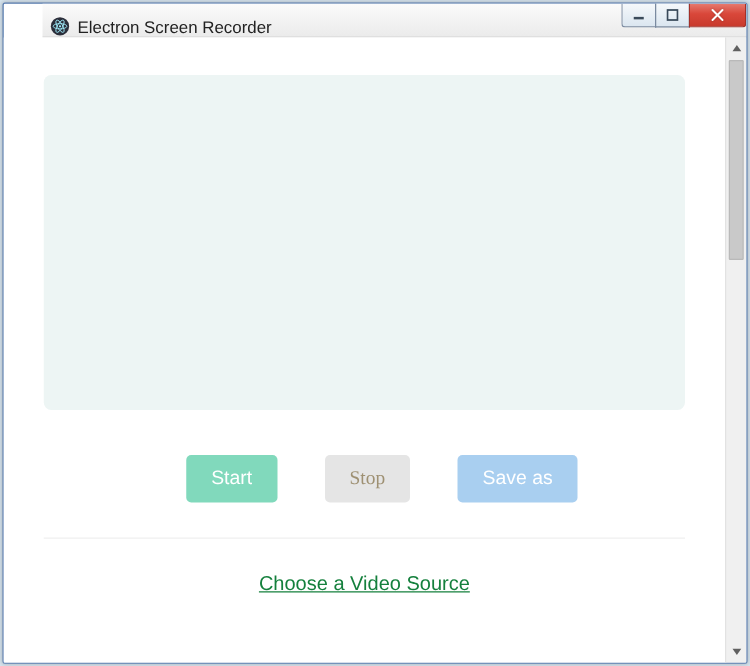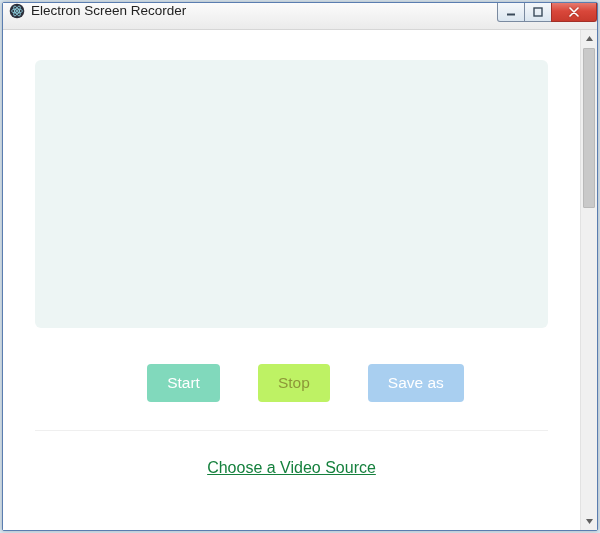--- a/index.html
+++ b/index.html
@@ -18,25 +18,26 @@
       border-radius: 2px;
       box-shadow: 0 0 4px rgba(0,0,0,0.25);
       display: flex;
       flex-direction: column;
     }
     .titlebar {
       height: 27px;
       background: linear-gradient(to bottom, #fbfbfb, #ebebeb);
       border-bottom: 1px solid #d6d6d6;
       display: flex;
-      align-items: flex-start;
+      align-items: flex-end;
       padding-left: 6px;
       position: relative;
       font-size: 13.5px;
       color: #222;
+      margin-left: 31px;
     }
     .app-icon {
       width: 16px; height: 16px;
       margin-right: 6px;
       display: inline-flex;
     }
     .window-controls {
       position: absolute;
       right: 0; top: 0;
       display: flex;
@@ -114,21 +115,21 @@
       border: none;
       border-radius: 4px;
       padding: 10px 20px;
       font-size: 15.5px;
       color: #ffffff;
       cursor: pointer;
       font-family: inherit;
       margin-left: 28px;
     }
     .btn-start { background: #81d9bc; }
-    .btn-stop  { background: #bef264; color: rgba(100,75,20,.55); }
+    .btn-stop  { background: #e5e5e5; color: rgba(100,75,20,.55); font-family: Liberation Serif, serif; }
     .btn-save  { background: #a9cff0; }
     .divider {
       width: 100%;
       height: 1px;
       background: #efefef;
       margin-top: 28px;
     }
     .choose-link {
       margin-top: 28px;
       font-size: 16px;

